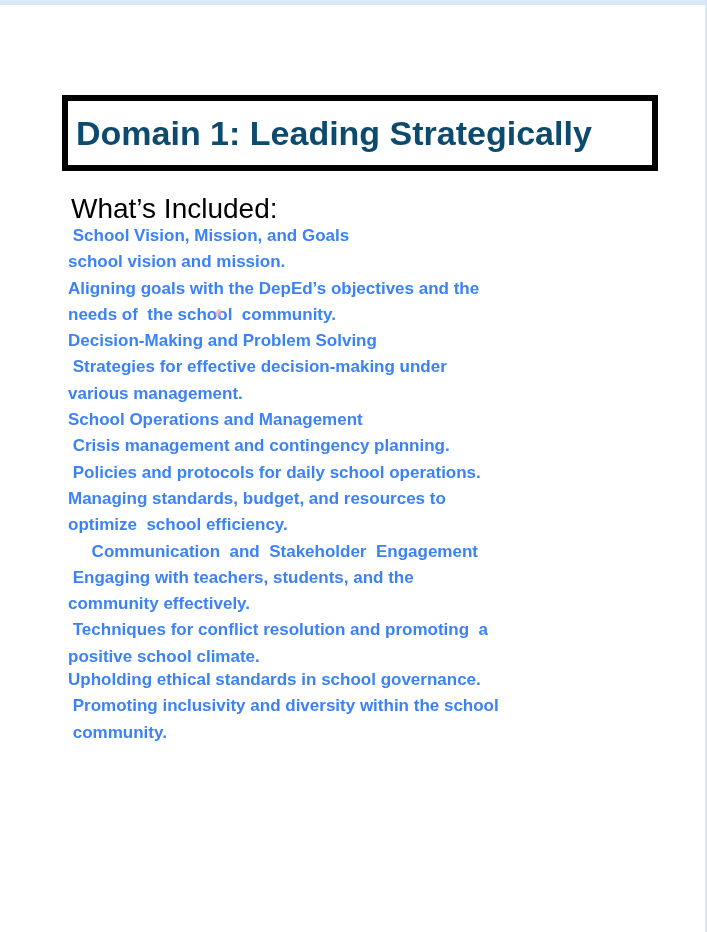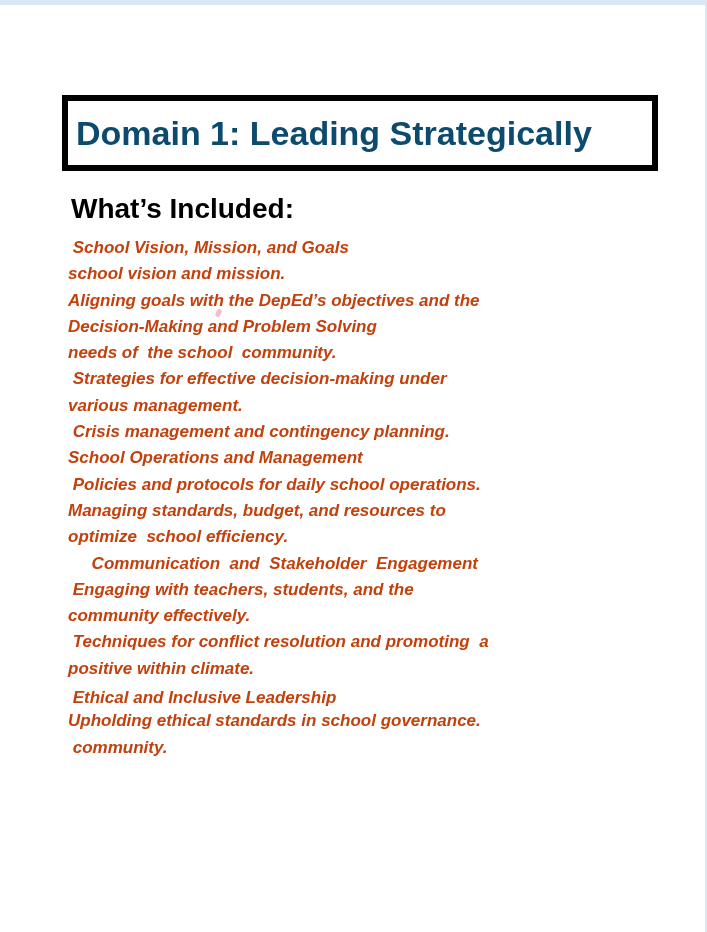--- a/index.html
+++ b/index.html
@@ -41,31 +41,30 @@
     color: #0c4a6e;
     padding-left: 8px;
     white-space: nowrap;
     letter-spacing: 0px;
   }
   .section-heading {
     position: absolute;
     left: 71px;
     top: 188px;
     font-size: 28px;
-    font-weight: bold;
+    font-weight: normal;
     color: #000000;
     white-space: pre;
   }
   .body-text {
     position: absolute;
     left: 68px;
-    top: 230px;
+    top: 218px;
     width: 560px;
-    color: #c2410c;
-    font-style: italic;
+    color: #3b82f6;
   }
   .line {
     font-size: 17px;
     font-weight: bold;
     line-height: 26.3px;
     white-space: pre;
   }
   .stray-mark {
     position: absolute;
     left: 216px;
@@ -86,35 +85,35 @@
     <div class="title-box">
       <div class="title-text">Domain 1: Leading Strategically</div>
     </div>
 
     <div class="section-heading">What’s Included:</div>
 
     <div class="body-text">
       <div class="line"> School Vision, Mission, and Goals</div>
       <div class="line">school vision and mission.</div>
       <div class="line">Aligning goals with the DepEd’s objectives and the</div>
+      <div class="line">needs of  the school  community.</div>
       <div class="line">Decision-Making and Problem Solving</div>
-      <div class="line">needs of  the school  community.</div>
       <div class="line"> Strategies for effective decision-making under</div>
       <div class="line">various management.</div>
+      <div class="line">School Operations and Management</div>
       <div class="line"> Crisis management and contingency planning.</div>
-      <div class="line">School Operations and Management</div>
       <div class="line"> Policies and protocols for daily school operations.</div>
       <div class="line">Managing standards, budget, and resources to</div>
       <div class="line">optimize  school efficiency.</div>
       <div class="line">     Communication  and  Stakeholder  Engagement</div>
       <div class="line"> Engaging with teachers, students, and the</div>
       <div class="line">community effectively.</div>
       <div class="line"> Techniques for conflict resolution and promoting  a</div>
-      <div class="line">positive within climate.</div>
-      <div class="line" style="margin-top:3px"> Ethical and Inclusive Leadership</div>
+      <div class="line">positive school climate.</div>
       <div class="line" style="margin-top:-3px">Upholding ethical standards in school governance.</div>
+      <div class="line"> Promoting inclusivity and diversity within the school</div>
       <div class="line"> community.</div>
     </div>
 
     <div class="stray-mark" style="background: rgb(242, 168, 184);"></div>
 
   </div>
 </div>
 
 </body></html>

